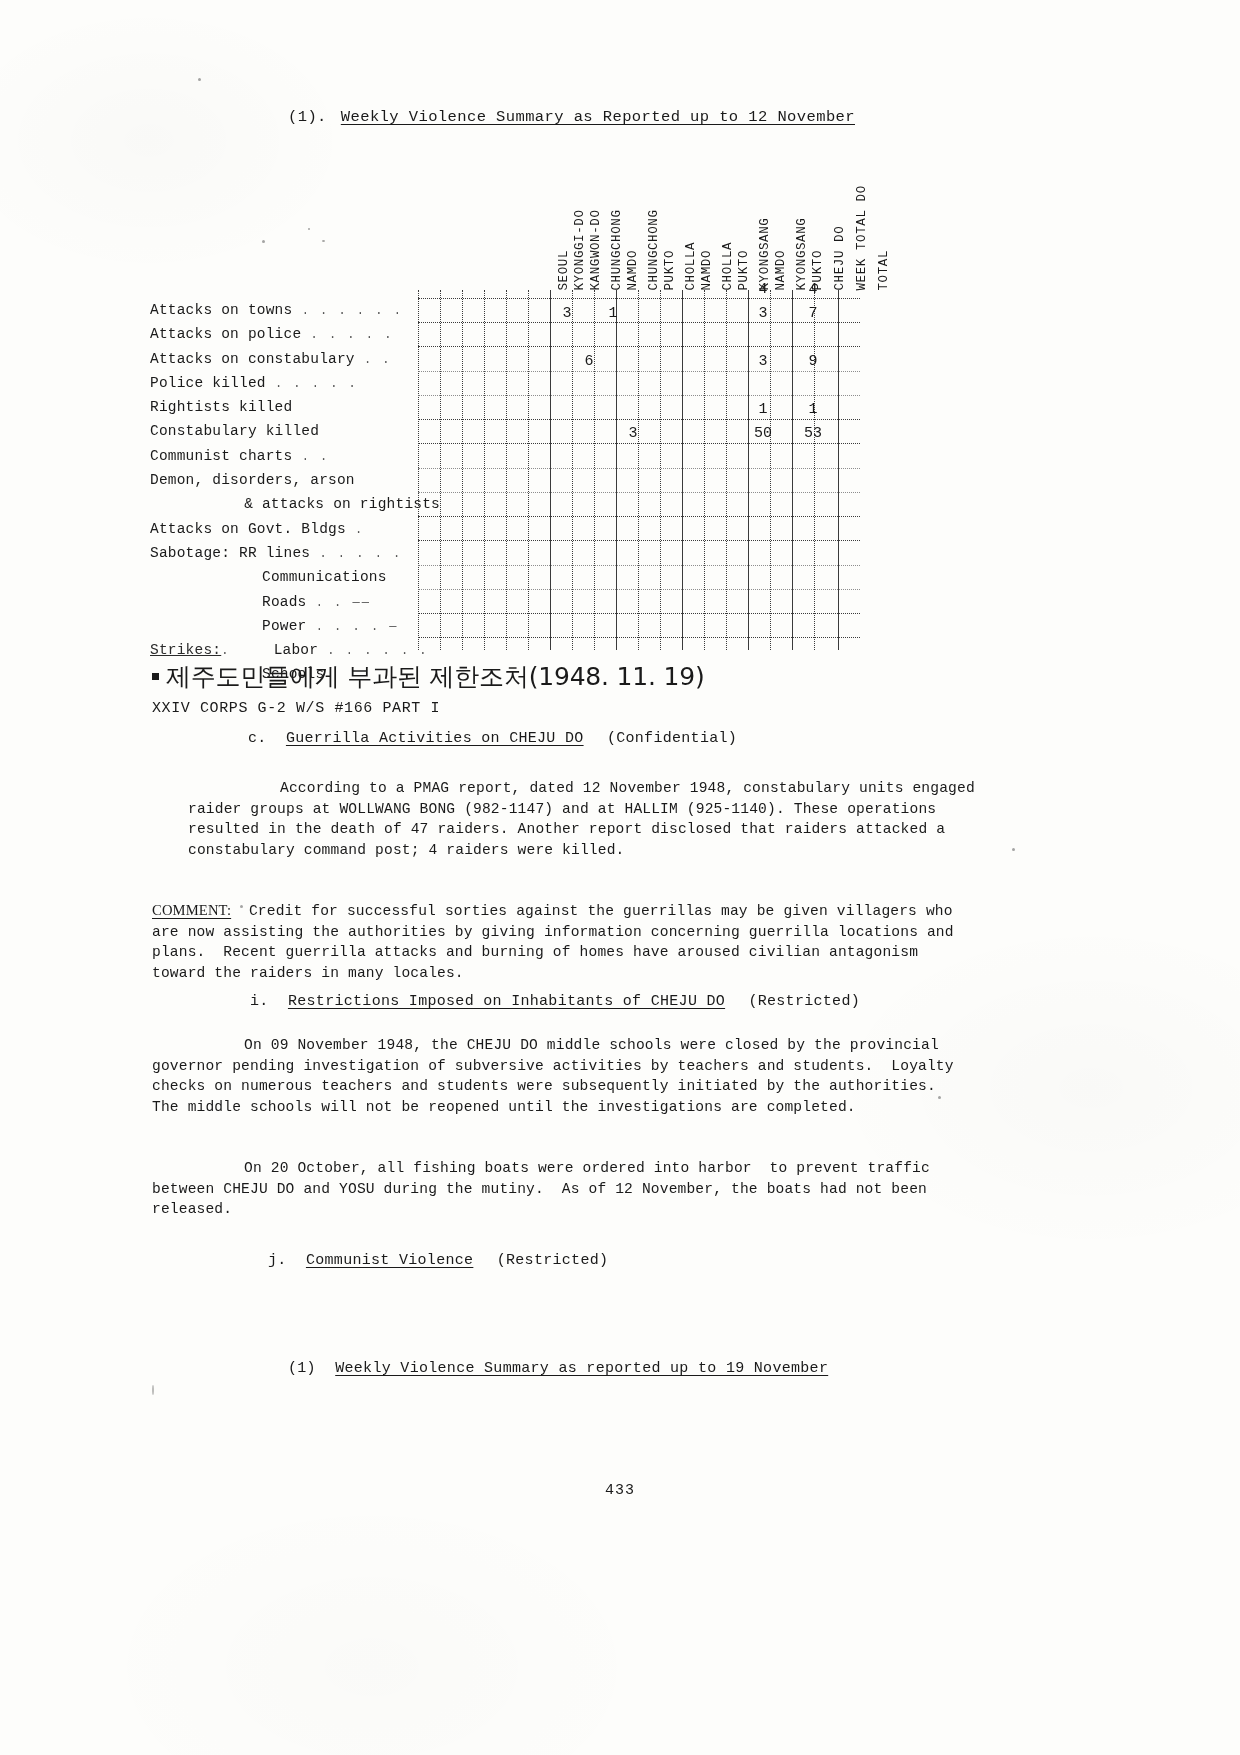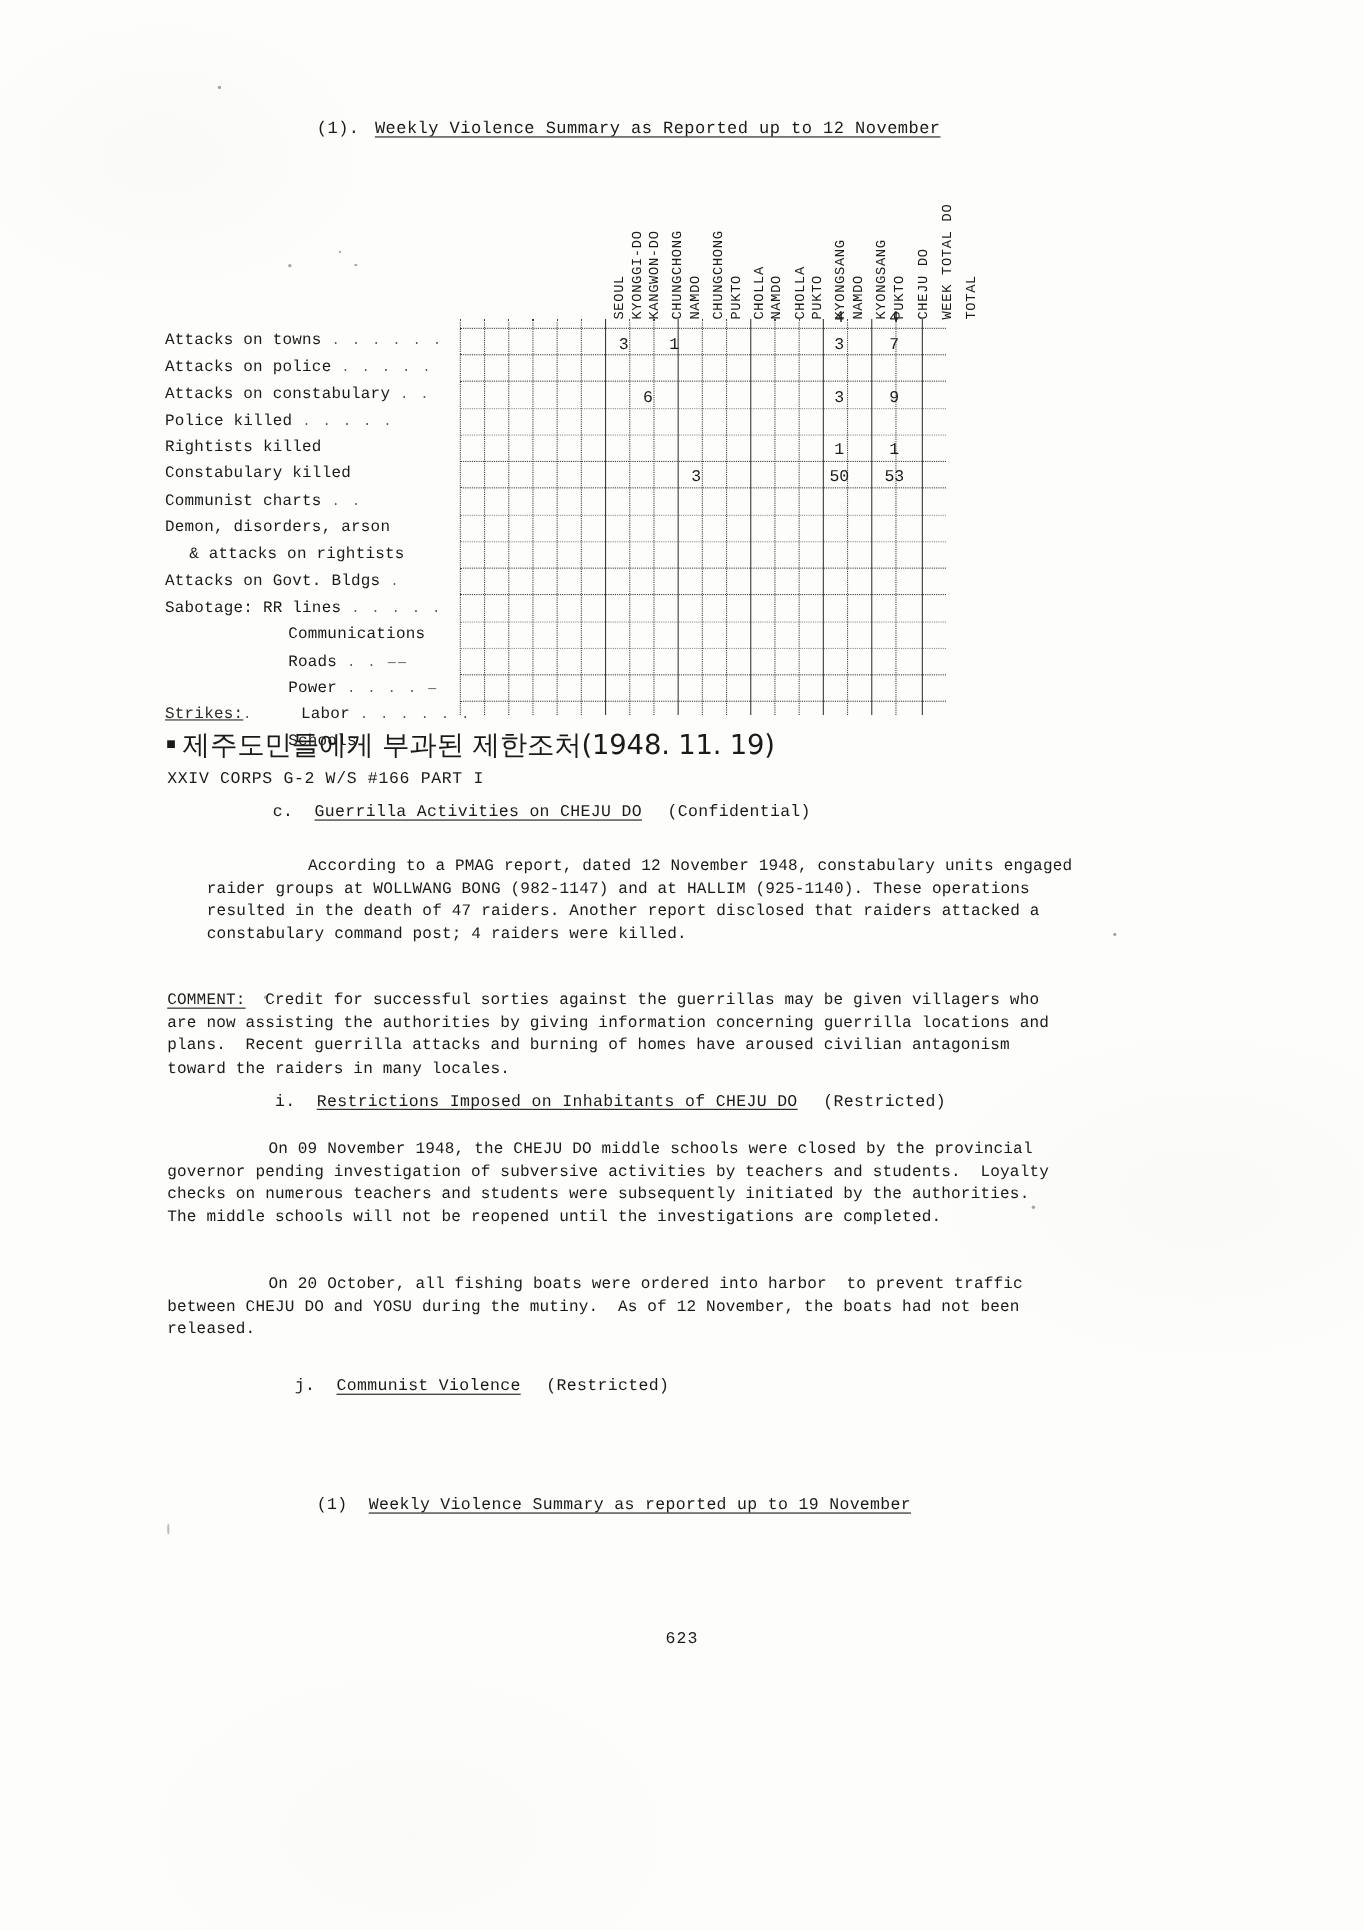--- a/index.html
+++ b/index.html
@@ -86,21 +86,21 @@
     width: 290px;
   }
   .rowlabel {
     height: 24.3px;
     font-size: 14.5px;
     white-space: nowrap;
     line-height: 24.3px;
     letter-spacing: .2px;
   }
   .rowlabel.sub { padding-left: 112px; }
-  .rowlabel.sub2 { padding-left: 22px; }
+  .rowlabel.sub2 { padding-left: 22px; text-align: right; }
   .rowlabel .lead { color: #2a2a2a; text-decoration: underline; }
   .dots {
     color: #555;
     letter-spacing: 2px;
     font-size: 12px;
   }
 
   
   .grid {
     position: absolute;
@@ -174,21 +174,21 @@
     font-size: 15px;
     letter-spacing: .3px;
     white-space: nowrap;
   }
   .sec-head .lbl {
     text-decoration: underline;
     text-underline-offset: 3px;
     text-decoration-thickness: 1px;
   }
   .sec-head .cls { margin-left: 14px; }
-  .u { text-decoration: underline; text-underline-offset: 3px; text-decoration-thickness: 1px; }
+  .u { text-decoration: underline; text-underline-offset: 3px; text-decoration-thickness: 1px; font-family: Liberation Serif, serif; }
 
   .pagenum {
     position: absolute;
     left: 0; right: 0;
     top: 1482px;
     text-align: center;
     font-size: 15px;
     letter-spacing: 1px;
   }
 </style>
@@ -343,14 +343,14 @@
     <span class="lbl" style="margin-left:10px;">Communist Violence</span>
     <span class="cls">(Restricted)</span>
   </div>
 
 
   <div class="sec-head" style="left:288px;top:1360px;">
     <span>(1)</span>
     <span class="lbl" style="margin-left:10px;">Weekly Violence Summary as reported up to 19 November</span>
   </div>
 
-  <div class="pagenum">623</div>
+  <div class="pagenum">433</div>
 </div>
 
 </body></html>

